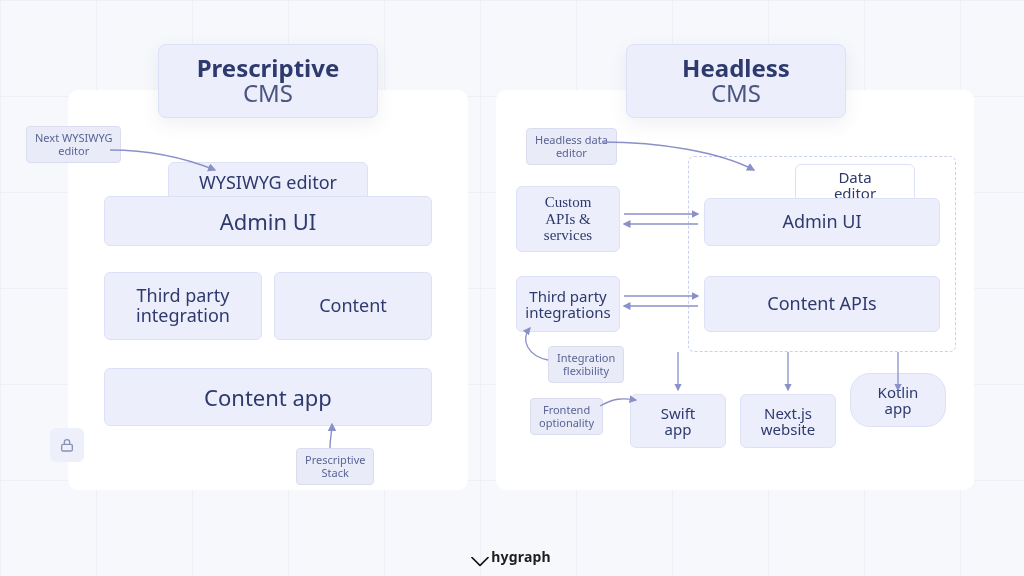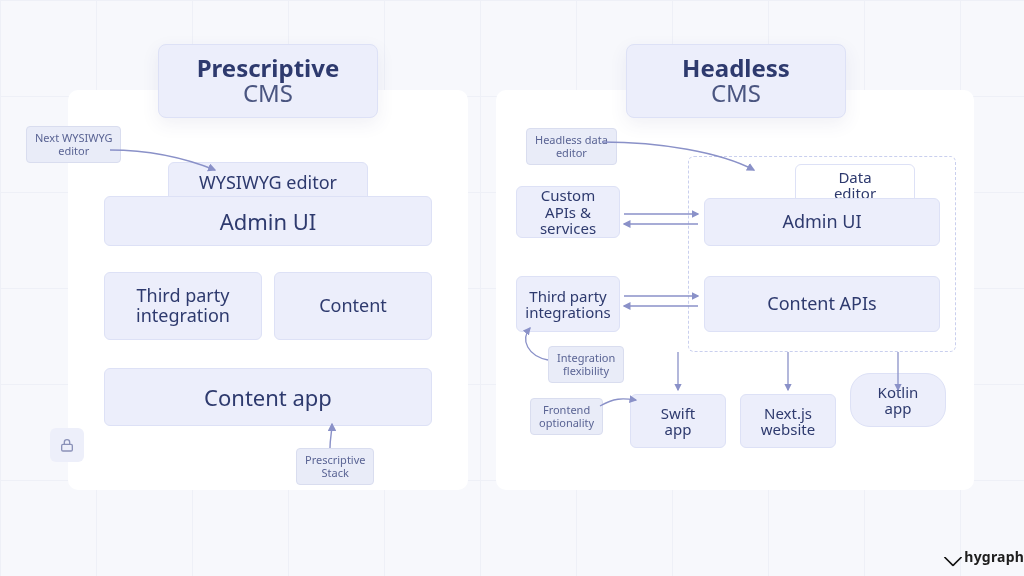--- a/index.html
+++ b/index.html
@@ -64,21 +64,21 @@
     position:absolute;background:var(--tag-bg);border:1px solid var(--tag-border);
     border-radius:4px;color:#5a6494;font-size:11px;line-height:1.15;
     padding:5px 8px;text-align:center;white-space:pre-line;
   }
   .dashed{
     position:absolute;border:1px dashed #c9cfee;border-radius:6px;background:transparent;
   }
   
   svg.overlay{position:absolute;inset:0;width:1024px;height:576px;pointer-events:none;}
   .brand{
-    position:absolute;left:0;right:0;bottom:10px;text-align:right;
+    position:absolute;left:0;right:0;bottom:10px;text-align:center;
     font-weight:700;color:#1e1e1e;font-size:14px;letter-spacing:.2px;
   }
   .brand .gmark{
     display:inline-block;width:14px;height:14px;margin-right:4px;vertical-align:-2px;
     border:2px solid #1e1e1e;border-left-color:transparent;border-top-color:transparent;
     transform:rotate(45deg);border-radius:2px;
   }
 </style>
 </head>
 <body>
@@ -104,21 +104,21 @@
 Stack</div>
 
 <div class="panel right"></div>
 <div class="title-chip" style="left:736px;">
   <div class="t1">Headless</div>
   <div class="t2">CMS</div>
 </div>
 
 <div class="dashed" style="left:688px;top:156px;width:268px;height:196px;"></div>
 
-<div class="box sm" style="left:516px;top:186px;width:104px;height:52px;white-space:pre-line;">Custom
+<div class="box sm" style="left:516px;top:186px;width:104px;height:66px;white-space:pre-line;font-family:Liberation Serif, serif;">Custom
 APIs &amp;
 services</div>
 <div class="box sm" style="left:516px;top:276px;width:104px;height:56px;white-space:pre-line;">Third party
 integrations</div>
 
 <div class="box sm" style="left:752px;top:164px;width:120px;height:30px;background:#fff;border-color:var(--lav-border);margin-left:43px;">Data editor</div>
 <div class="box" style="left:704px;top:198px;width:236px;height:48px;">Admin UI</div>
 <div class="box" style="left:704px;top:276px;width:236px;height:56px;">Content APIs</div>
 
 <div class="box sm" style="left:630px;top:394px;width:96px;height:54px;white-space:pre-line;">Swift

